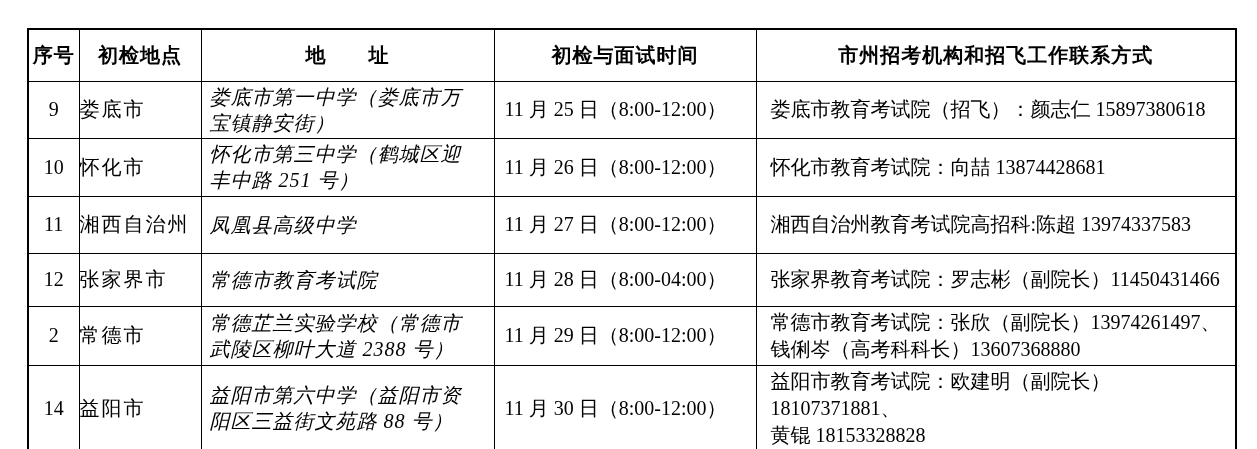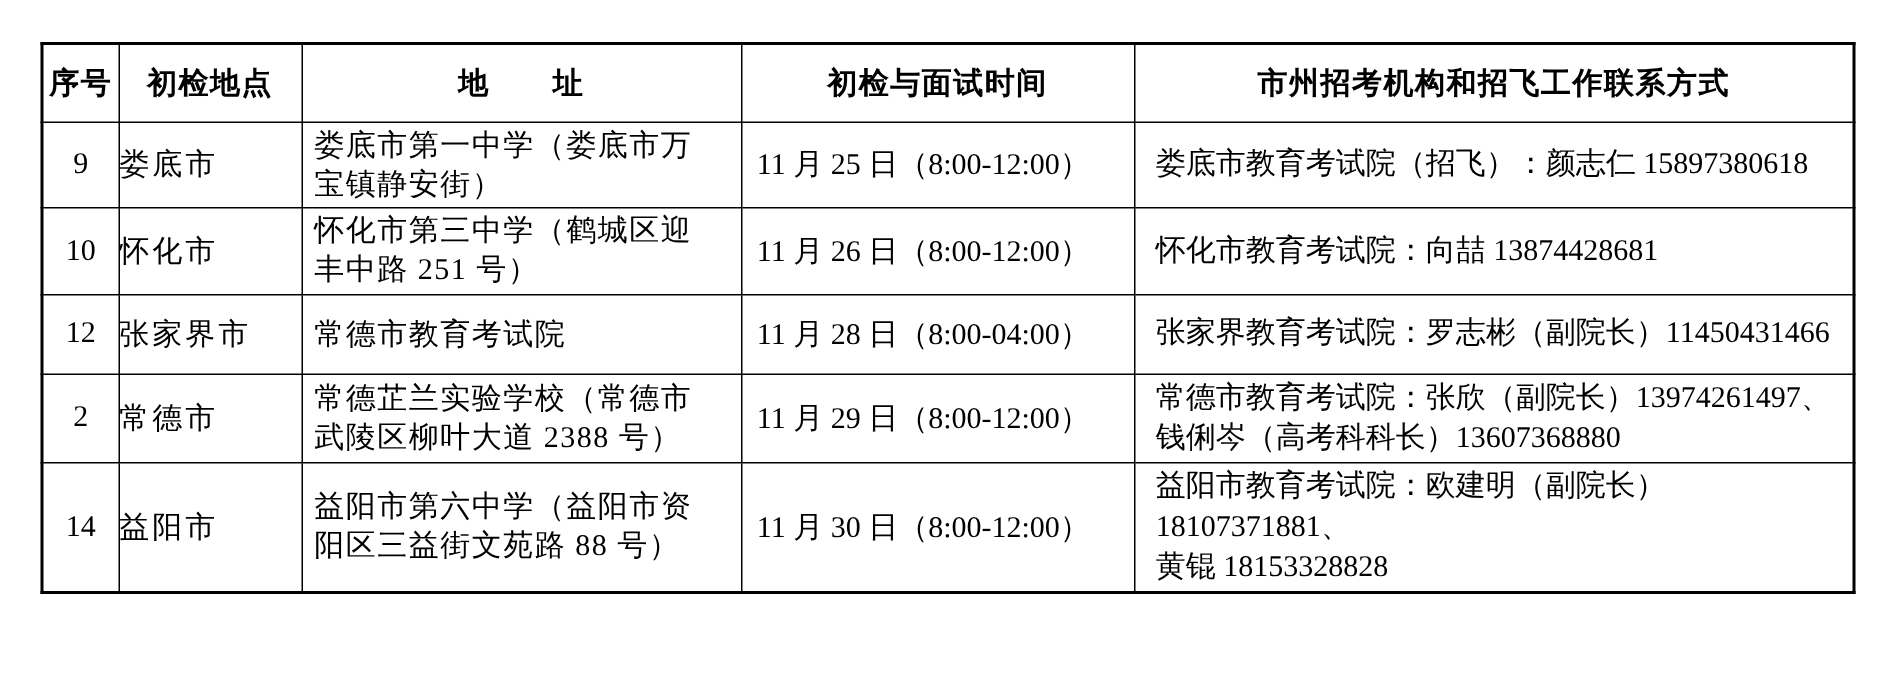--- a/index.html
+++ b/index.html
@@ -40,20 +40,21 @@
     letter-spacing: 1px;
   }
   td.c-seq { text-align: center; }
   td.c-loc { text-align: left; letter-spacing: 2px; }
   td.c-addr {
     text-align: left;
     padding: 2px 8px;
     line-height: 26px;
     letter-spacing: 1px;
     white-space: pre-line;
+    font-style: italic;
   }
   td.c-time {
     text-align: left;
     padding-left: 10px;
   }
   td.c-contact {
     text-align: left;
     padding: 2px 6px 2px 14px;
     line-height: 27px;
     white-space: pre-line;
@@ -90,20 +91,27 @@
         <td class="c-contact">娄底市教育考试院（招飞）：颜志仁 15897380618</td>
       </tr>
       <tr class="r1">
         <td class="c-seq">10</td>
         <td class="c-loc">怀化市</td>
         <td class="c-addr">怀化市第三中学（鹤城区迎
 丰中路 251 号）</td>
         <td class="c-time">11 月 26 日（8:00-12:00）</td>
         <td class="c-contact">怀化市教育考试院：向喆 13874428681</td>
       </tr>
+      <tr class="r2">
+        <td class="c-seq">11</td>
+        <td class="c-loc">湘西自治州</td>
+        <td class="c-addr">凤凰县高级中学</td>
+        <td class="c-time">11 月 27 日（8:00-12:00）</td>
+        <td class="c-contact">湘西自治州教育考试院高招科:陈超 13974337583</td>
+      </tr>
       <tr class="r3">
         <td class="c-seq">12</td>
         <td class="c-loc">张家界市</td>
         <td class="c-addr">常德市教育考试院</td>
         <td class="c-time">11 月 28 日（8:00-04:00）</td>
         <td class="c-contact">张家界教育考试院：罗志彬（副院长）11450431466</td>
       </tr>
       <tr class="r4">
         <td class="c-seq">2</td>
         <td class="c-loc">常德市</td>

